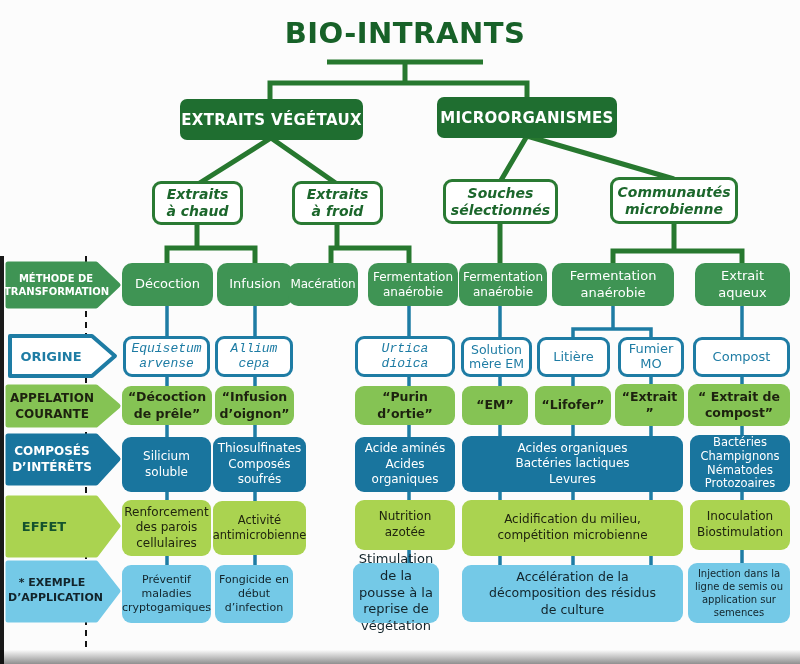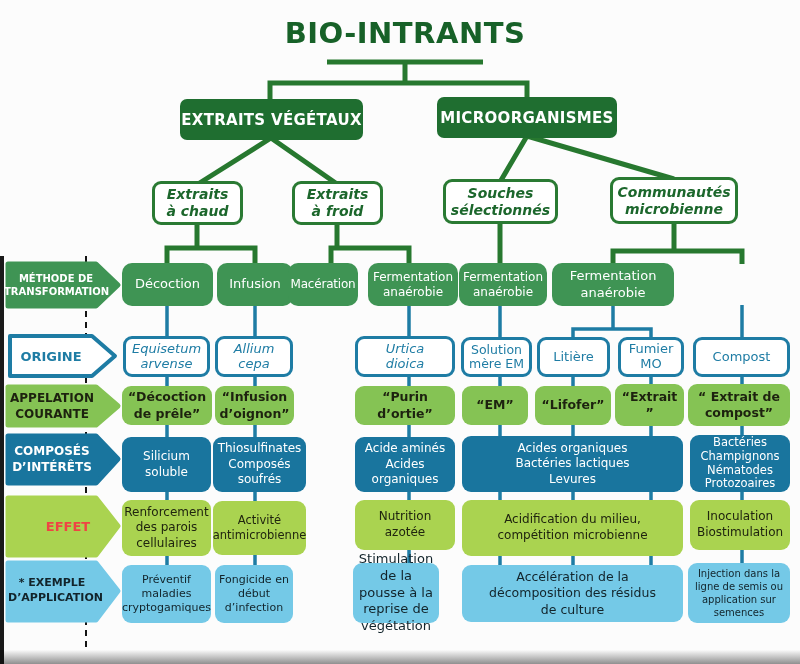--- a/index.html
+++ b/index.html
@@ -8,21 +8,21 @@
   .connectors{position:absolute;left:0;top:0;z-index:1;}
   .title{position:absolute;left:275px;top:16px;width:260px;text-align:center;
          font-size:29px;font-weight:bold;color:#176128;letter-spacing:.5px;z-index:2;}
   .box{position:absolute;display:flex;align-items:center;justify-content:center;
        text-align:center;white-space:pre-line;box-sizing:border-box;z-index:2;}
   .lvl1{background:#1f6e30;color:#fff;border-radius:7px;font-size:15px;font-weight:600;letter-spacing:.3px;}
   .lvl2{background:#fff;border:3.5px solid #2a7a33;color:#1c672c;border-radius:9px;
         font-weight:bold;font-size:14px;line-height:1.2;font-style:italic;}
   .met{background:#3f9454;color:#fff;border-radius:10px;font-size:13px;line-height:1.25;}
   .ori{background:#fff;border:3px solid #1e7ca4;color:#1e7ca4;border-radius:9px;font-size:13px;line-height:1.15;}
-  .latin{font-style:italic;}
+  .latin{font-style:italic;font-family:Liberation Mono, monospace;}
   .app{background:#85c354;color:#1d220f;border-radius:9px;font-weight:bold;font-size:12.5px;line-height:1.3;}
   .com{background:#19759e;color:#fff;border-radius:9px;font-size:12px;line-height:1.3;}
   .eff{background:#aad350;color:#20250f;border-radius:9px;font-size:12px;line-height:1.3;}
   .exe{background:#74c9e7;color:#12242b;border-radius:9px;font-size:11px;line-height:1.3;}
   .rowlab{position:absolute;font-weight:bold;text-align:center;white-space:pre-line;z-index:3;}
   .edge-left{position:absolute;left:0;top:256px;width:4px;height:408px;background:#1a1a1a;z-index:4;}
   .edge-bottom{position:absolute;left:0;top:650px;width:800px;height:14px;
                background:linear-gradient(#fafafa,#8f8f8f);z-index:4;}
   .edge-corner{position:absolute;left:0;top:650px;width:4px;height:14px;background:#111;z-index:5;}
 </style>
@@ -85,20 +85,21 @@
 
   <div class="box met" style="left:122px;top:263px;width:91px;height:43px">Décoction</div>
   <div class="box met" style="left:217px;top:263px;width:76px;height:43px">Infusion</div>
   <div class="box met" style="left:288px;top:263px;width:70px;height:43px;font-size:12px;letter-spacing:-.2px">Macération</div>
   <div class="box met" style="left:368px;top:263px;width:90px;height:43px;font-size:12px">Fermentation
 anaérobie</div>
   <div class="box met" style="left:459px;top:263px;width:88px;height:43px;font-size:12px">Fermentation
 anaérobie</div>
   <div class="box met" style="left:552px;top:263px;width:122px;height:43px">Fermentation
 anaérobie</div>
+  <div class="box met" style="left:695px;top:263px;width:95px;height:43px">Extrait aqueux</div>
 
   <div class="box ori latin" style="left:123px;top:336px;width:87px;height:41px">Equisetum
 arvense</div>
   <div class="box ori latin" style="left:215px;top:336px;width:78px;height:41px">Allium
 cepa</div>
   <div class="box ori latin" style="left:355px;top:336px;width:100px;height:41px">Urtica
 dioica</div>
   <div class="box ori" style="left:461px;top:337px;width:71px;height:40px;font-size:12.5px">Solution
 mère EM</div>
   <div class="box ori" style="left:537px;top:337px;width:73px;height:40px">Litière</div>
@@ -165,20 +166,20 @@
 application sur
 semences</div>
 
   <div class="rowlab" style="left:4px;top:272px;width:104px;font-size:10px;line-height:1.3;color:#fff">MÉTHODE DE
 TRANSFORMATION</div>
   <div class="rowlab" style="left:10px;top:349px;width:82px;font-size:13px;color:#1e7ca4">ORIGINE</div>
   <div class="rowlab" style="left:8px;top:390px;width:88px;font-size:12px;line-height:1.35;color:#1d220f">APPELATION
 COURANTE</div>
   <div class="rowlab" style="left:8px;top:443px;width:88px;font-size:12px;line-height:1.35;color:#fff">COMPOSÉS
 D’INTÉRÊTS</div>
-  <div class="rowlab" style="left:24px;top:519px;width:88px;font-size:13px;color:#ef4444">EFFET</div>
+  <div class="rowlab" style="left:0;top:519px;width:88px;font-size:13px;color:#14532d">EFFET</div>
   <div class="rowlab" style="left:8px;top:576px;width:88px;font-size:11px;line-height:1.35;color:#12242b">* EXEMPLE
 D’APPLICATION</div>
 
   <div class="edge-left"></div>
   <div class="edge-bottom"></div>
   <div class="edge-corner"></div>
 </div>
 
 </body></html>

